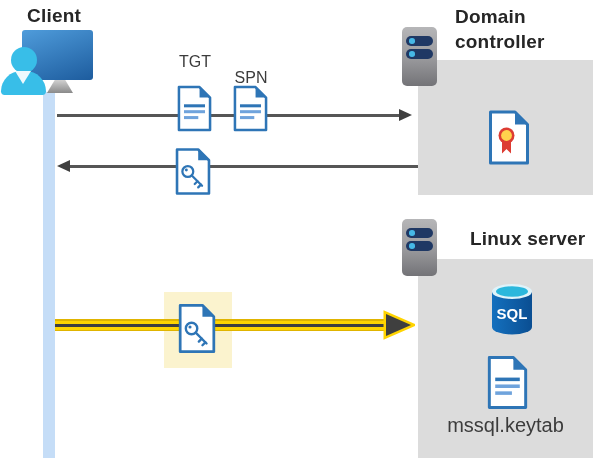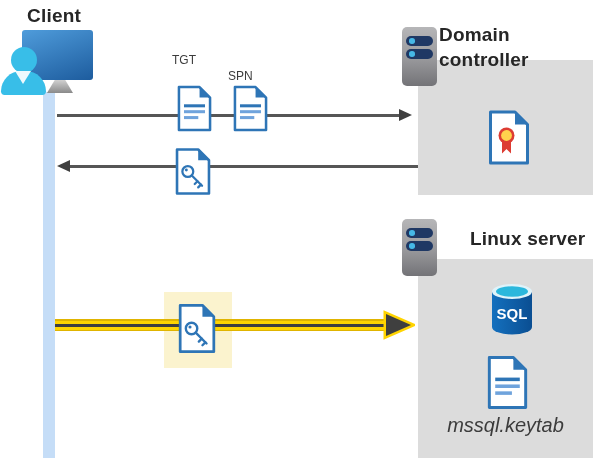--- a/index.html
+++ b/index.html
@@ -6,21 +6,21 @@
   #stage{
     position:relative;width:600px;height:468px;background:#fff;overflow:hidden;
     font-family:"Liberation Sans","DejaVu Sans",sans-serif;
     padding-left:21px;
   }
   .abs{position:absolute;}
   .title{
     font-weight:bold;font-size:19px;line-height:25px;color:var(--title-color,#262626);
     letter-spacing:0.2px;
   }
-  .small-label{font-size:12px;color:var(--text-dark,#3c3c3c);}
+  .small-label{font-size:16px;color:var(--text-dark,#3c3c3c);text-align:center;}
   
   .node-box{background:var(--gray-box,#dcdcdc);z-index:0;}
   
   .monitor{
     left:22px;top:30px;width:71px;height:50px;border-radius:3px;z-index:2;
     background:linear-gradient(160deg,var(--monitor-a,#4f9cdb) 0%,var(--monitor-b,#1d5c9e) 100%);
   }
   .stand{
     left:47px;top:79px;width:26px;height:14px;z-index:1;
     clip-path:polygon(32% 0,68% 0,100% 100%,0 100%);
@@ -57,21 +57,21 @@
   
   .server{
     width:35px;border-radius:5px;z-index:2;
     background:linear-gradient(180deg,var(--server-a,#b6b6b8) 0%,#98989b 55%,var(--server-b,#737377) 100%);
   }
   .server .bar{position:absolute;left:4px;width:27px;height:10px;border-radius:5px;
     background:var(--navy,#1f3864);}
   .server .bar .dot{position:absolute;left:3px;top:2.2px;width:5.6px;height:5.6px;border-radius:50%;
     background:var(--dot-cyan,#46b8e6);}
   .doc-icon{z-index:3;}
-  .keytab-text{font-size:20px;color:var(--text-dark,#3c3c3c);text-align:center;z-index:2;font-style:italic;}
+  .keytab-text{font-size:20px;color:var(--text-dark,#3c3c3c);text-align:center;z-index:2;}
   svg{display:block;}
 </style>
 </head>
 <body>
 
 <div id="stage">
 
   <svg width="0" height="0" style="position:absolute" aria-hidden="true">
     <defs>
       <symbol id="doc-lines" viewBox="0 0 44 56">
@@ -131,21 +131,21 @@
 
   <div class="abs node-box" style="left:418px;top:60px;width:175px;height:135px;"></div>
   <div class="abs server" style="left:402px;top:27px;height:59px;">
     <div class="bar" style="top:9px;">
         <div class="dot"></div>
       </div>
     <div class="bar" style="top:22px;">
         <div class="dot"></div>
       </div>
   </div>
-  <div class="abs title" style="left:439px;top:4px;width:112px;margin-top:18px;">Domain controller</div>
+  <div class="abs title" style="left:455px;top:4px;width:112px;">Domain controller</div>
   <svg class="abs doc-icon" style="left:487px;top:109px;" width="44" height="57">
       <use href="#doc-cert"></use>
     </svg>
 
   <div class="abs hl-box"></div>
   <div class="abs y-shaft"></div>
   <svg class="abs y-head" width="32" height="30" viewBox="0 0 32 30">
     <polygon points="3,4 28,15 3,26" fill="var(--arrow-head,#3f3f3f)" stroke="var(--arrow-yellow,#ffd400)" stroke-width="5" paint-order="stroke"></polygon>
   </svg>
   <svg class="abs doc-icon" style="left:177px;top:303px;" width="40" height="51">

